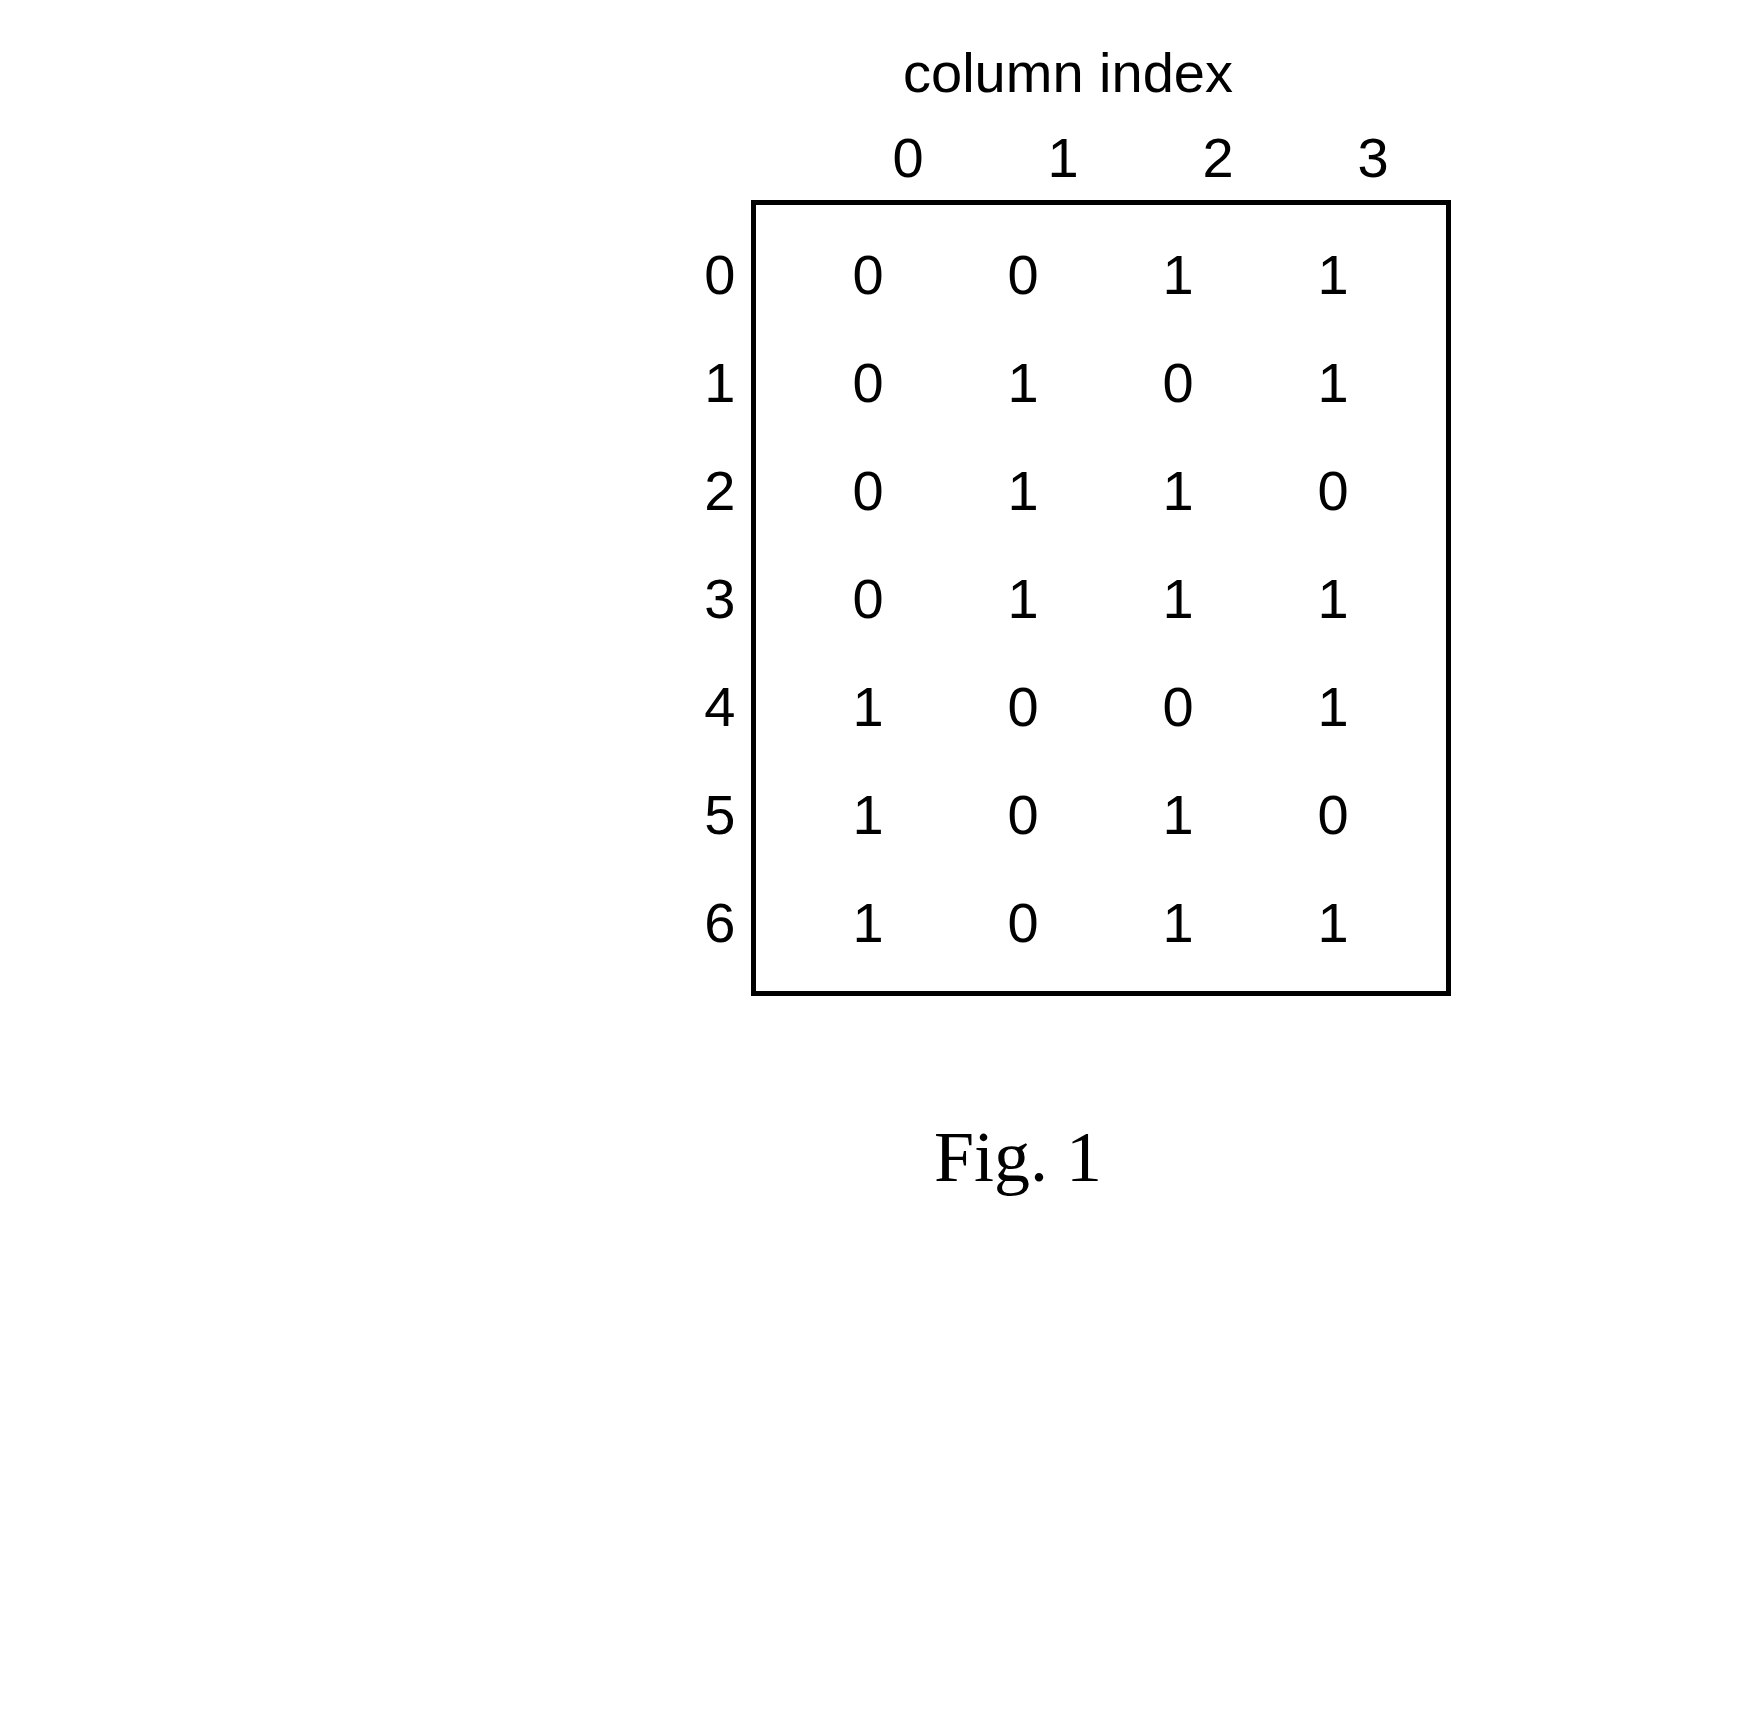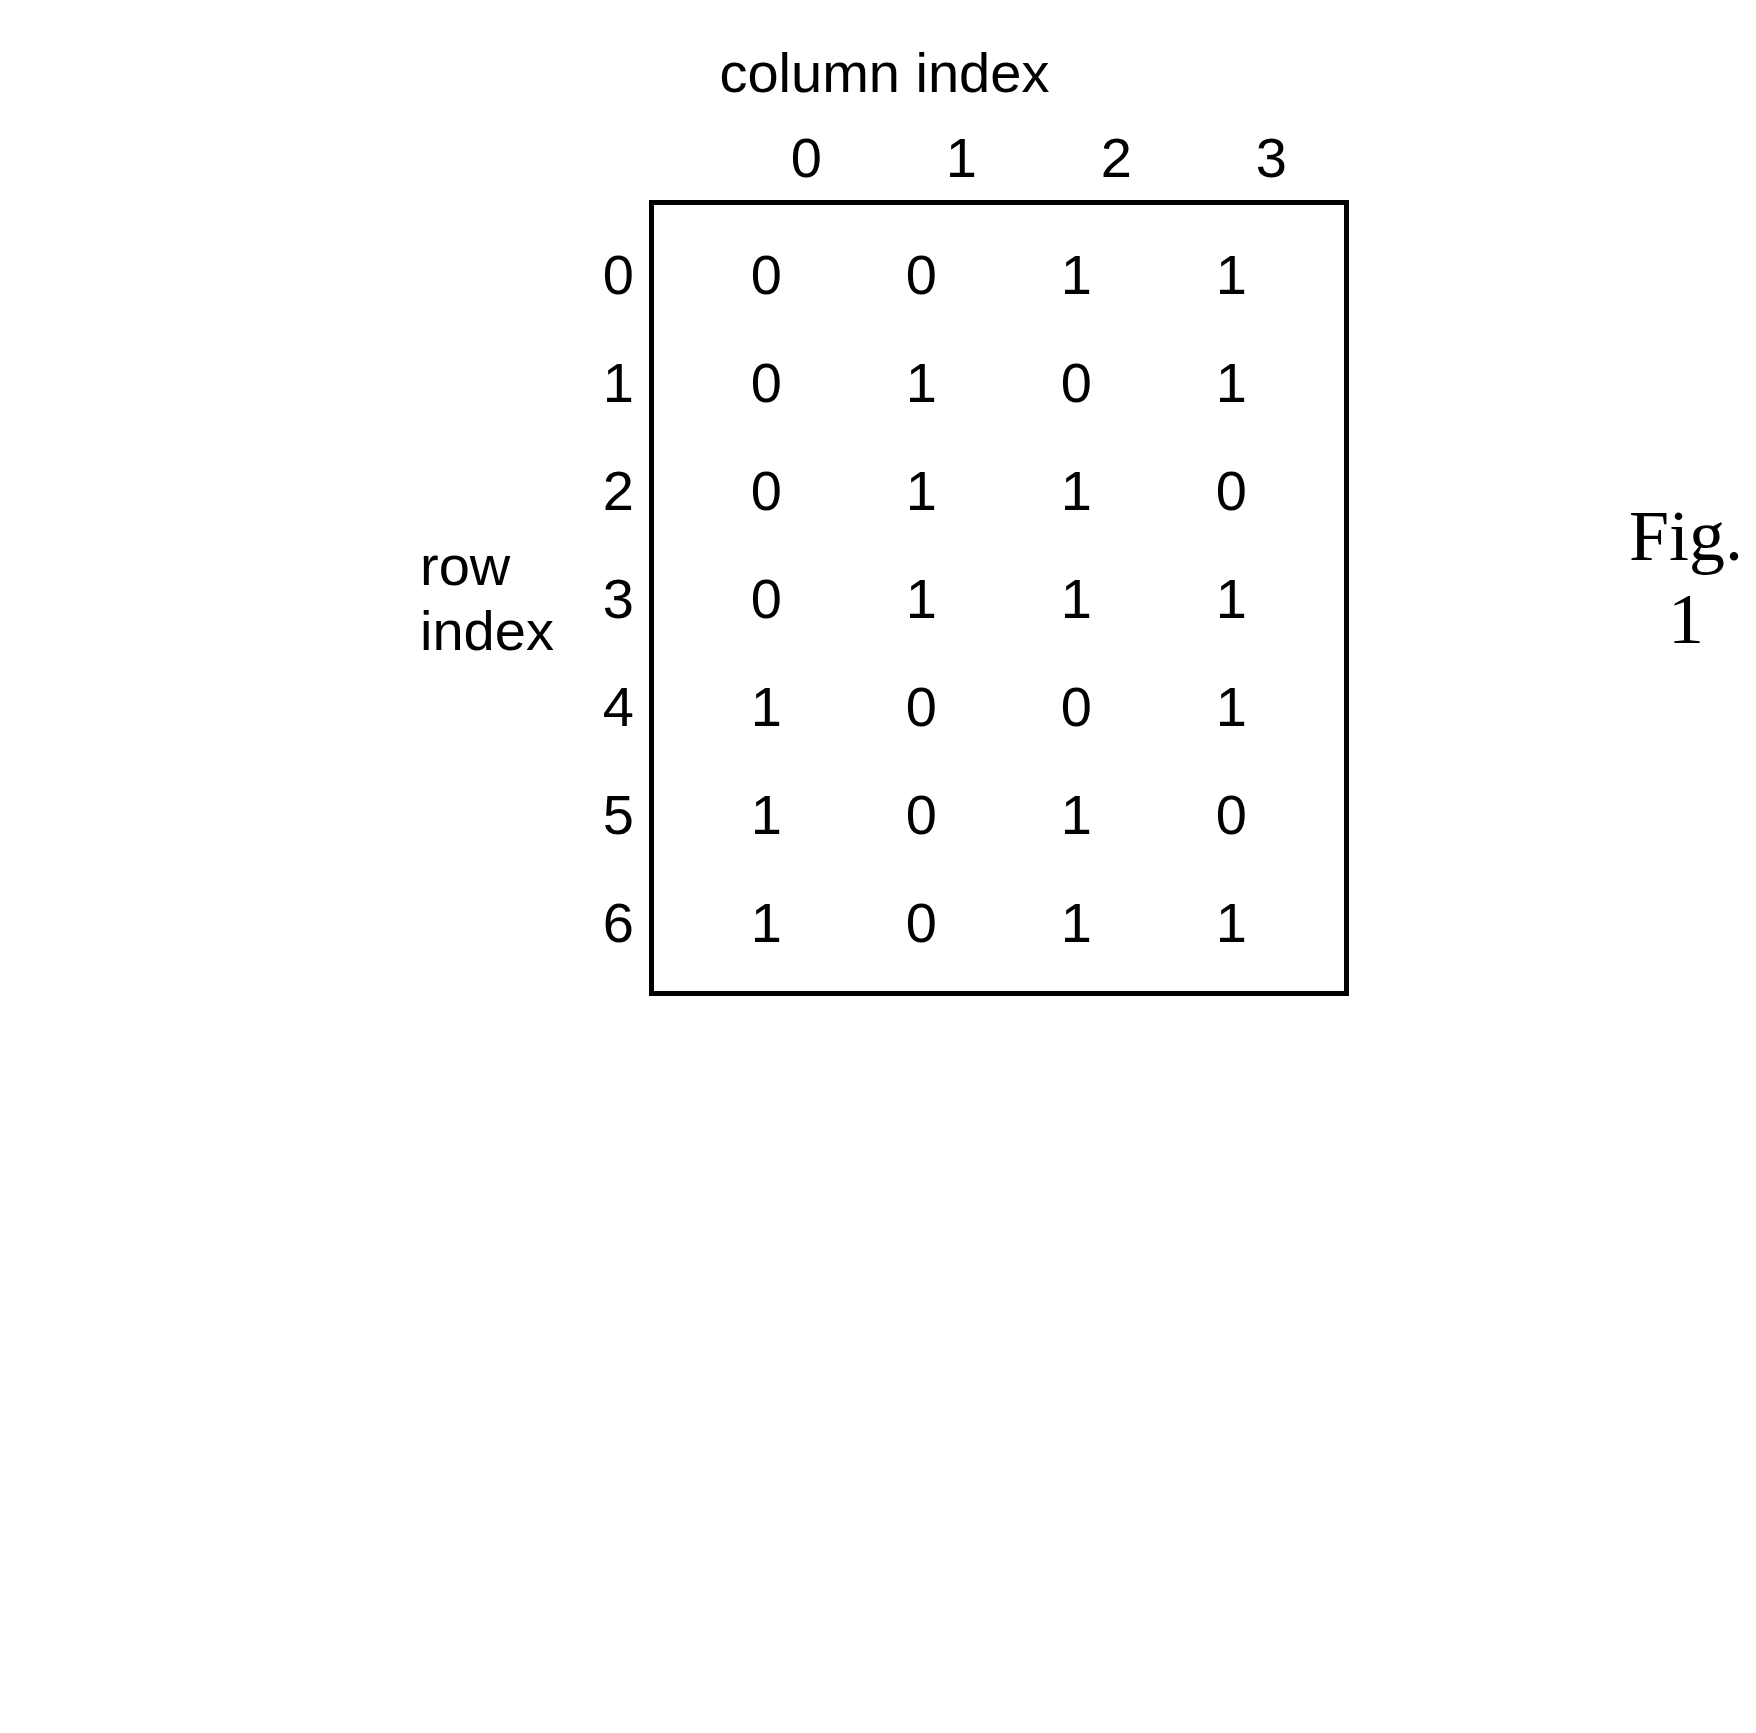--- a/index.html
+++ b/index.html
@@ -4,21 +4,21 @@
   <style>
     body {
       margin: 0;
       padding: 40px;
       font-family: Arial, Helvetica, sans-serif;
       background: #ffffff;
       color: #000000;
     }
     .container {
       display: flex;
-      flex-direction: row;
+      flex-direction: column;
       align-items: center;
       width: 100%;
     }
     .top-area {
       display: flex;
       flex-direction: column;
       align-items: flex-end;
       margin-left: 380px;
     }
     .column-title {
@@ -91,21 +91,20 @@
 <div class="container">
   <div class="top-area">
     <div class="column-title">column index</div>
     <div class="col-headers">
       <div class="col-header-cell">0</div>
       <div class="col-header-cell">1</div>
       <div class="col-header-cell">2</div>
       <div class="col-header-cell">3</div>
     </div>
     <div class="main-row">
-      <div class="row-title">row index</div>
       <div class="row-headers">
         <div class="row-header-cell">0</div>
         <div class="row-header-cell">1</div>
         <div class="row-header-cell">2</div>
         <div class="row-header-cell">3</div>
         <div class="row-header-cell">4</div>
         <div class="row-header-cell">5</div>
         <div class="row-header-cell">6</div>
       </div>
       <div class="matrix-box">

